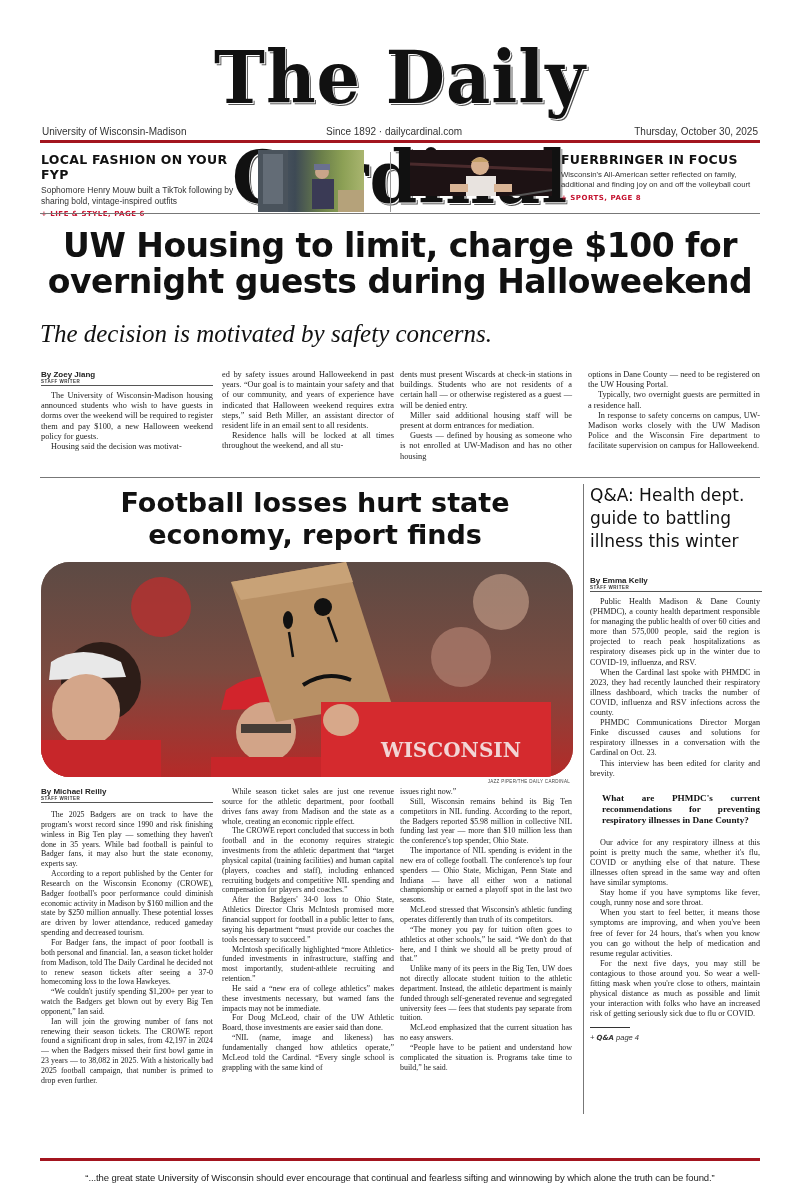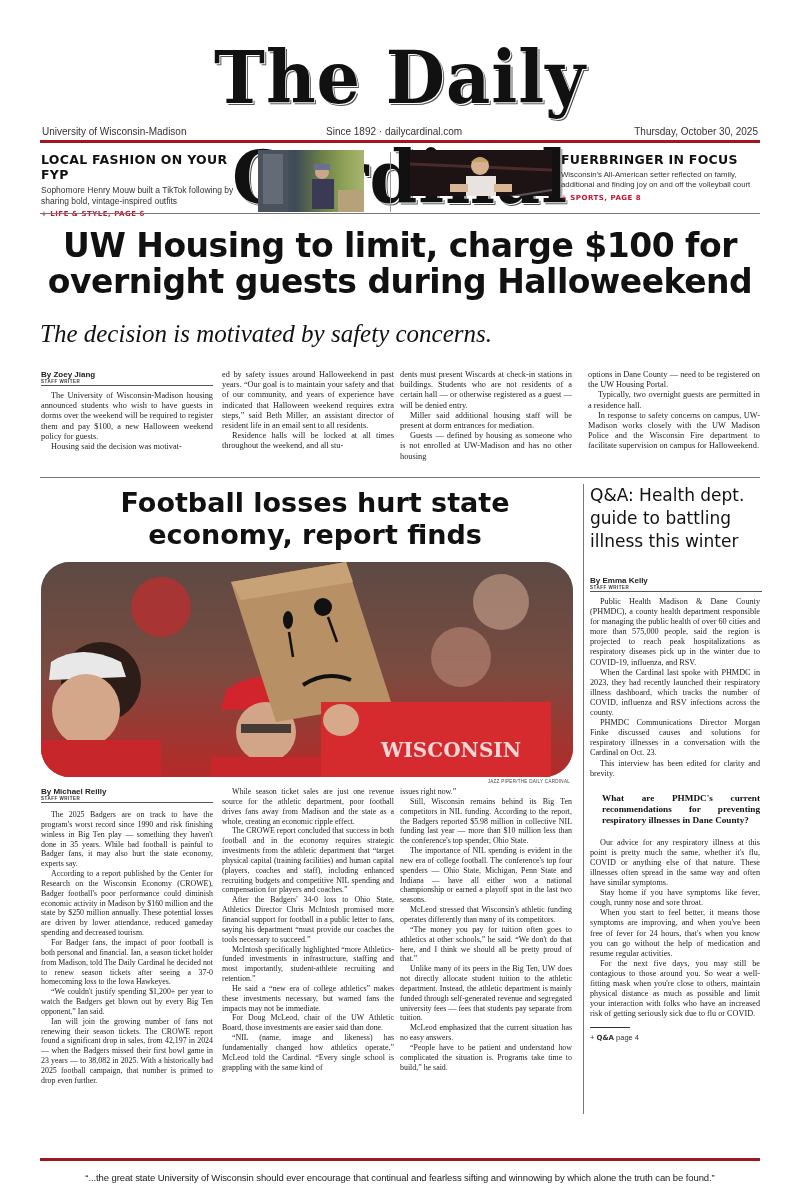--- a/index.html
+++ b/index.html
@@ -85,21 +85,21 @@
   
   .qa-head {
     left: 590px; top: 484px; width: 175px;
     font-family: "DejaVu Sans", sans-serif; font-weight: normal; font-size: 17px; line-height: 23px; color: #111;
   }
   .qa-question {
     font-family: "Liberation Serif", serif; font-weight: bold; font-size: 9.2px; line-height: 11px;
     padding-left: 12px; color: #111; margin: 14px 0 12px 0;
   }
   .qa-jump-rule { width: 40px; height: 1px; background: #333; margin-top: 8px; }
-  .qa-jump { font-family: "Liberation Sans", sans-serif; font-size: 7.5px; color: #333; margin-top: 5px; }
+  .qa-jump { font-family: "Liberation Sans", sans-serif; font-size: 7.5px; color: #333; margin-top: 5px; font-style: italic; }
   .qa-jump b { font-family: "DejaVu Sans", sans-serif; font-size: 7px; }
 
   .bottom-red { left: 40px; top: 1158px; width: 720px; height: 3px; background: #a3151f; }
   .motto {
     left: 40px; top: 1172px; width: 720px; text-align: center;
     font-family: "Liberation Sans", sans-serif; font-size: 9.5px; color: #222; letter-spacing: -0.1px;
   }
 </style>
 </head>
 <body>
@@ -236,21 +236,21 @@
   <p>After the Badgers' 34-0 loss to Ohio State, Athletics Director Chris McIntosh promised more financial support for football in a public letter to fans, saying his department “must provide our coaches the tools necessary to succeed.”</p>
   <p>McIntosh specifically highlighted “more Athletics-funded investments in infrastructure, staffing and most importantly, student-athlete recruiting and retention.”</p>
   <p>He said a “new era of college athletics” makes these investments necessary, but warned fans the impacts may not be immediate.</p>
   <p>For Doug McLeod, chair of the UW Athletic Board, those investments are easier said than done.</p>
   <p>“NIL (name, image and likeness) has fundamentally changed how athletics operate,” McLeod told the Cardinal. “Every single school is grappling with the same kind of</p>
 </div>
 <div class="abs body-col" style="left:400px; top:787px; width:172px; font-size:7.9px; line-height:9.85px;">
   <p style="text-indent:0;">issues right now.”</p>
   <p>Still, Wisconsin remains behind its Big Ten competitors in NIL funding. According to the report, the Badgers reported $5.98 million in collective NIL funding last year — more than $10 million less than the conference's top spender, Ohio State.</p>
   <p>The importance of NIL spending is evident in the new era of college football. The conference's top four spenders — Ohio State, Michigan, Penn State and Indiana — have all either won a national championship or earned a playoff spot in the last two seasons.</p>
-  <p>McLeod stressed that Wisconsin's athletic funding operates differently than many of its competitors.</p>
+  <p>McLeod stressed that Wisconsin's athletic funding operates differently than truth of its competitors.</p>
   <p>“The money you pay for tuition often goes to athletics at other schools,” he said. “We don't do that here, and I think we should all be pretty proud of that.”</p>
   <p>Unlike many of its peers in the Big Ten, UW does not directly allocate student tuition to the athletic department. Instead, the athletic department is mainly funded through self-generated revenue and segregated university fees — fees that students pay separate from tuition.</p>
   <p>McLeod emphasized that the current situation has no easy answers.</p>
   <p>“People have to be patient and understand how complicated the situation is. Programs take time to build,” he said.</p>
 </div>
 
 <div class="abs qa-head">Q&amp;A: Health dept. guide to battling illness this winter</div>
 <div class="abs" style="left:590px; top:576px; width:172px;">
   <div class="byline-name">By Emma Kelly</div>
   <div class="byline-role">STAFF WRITER</div>

